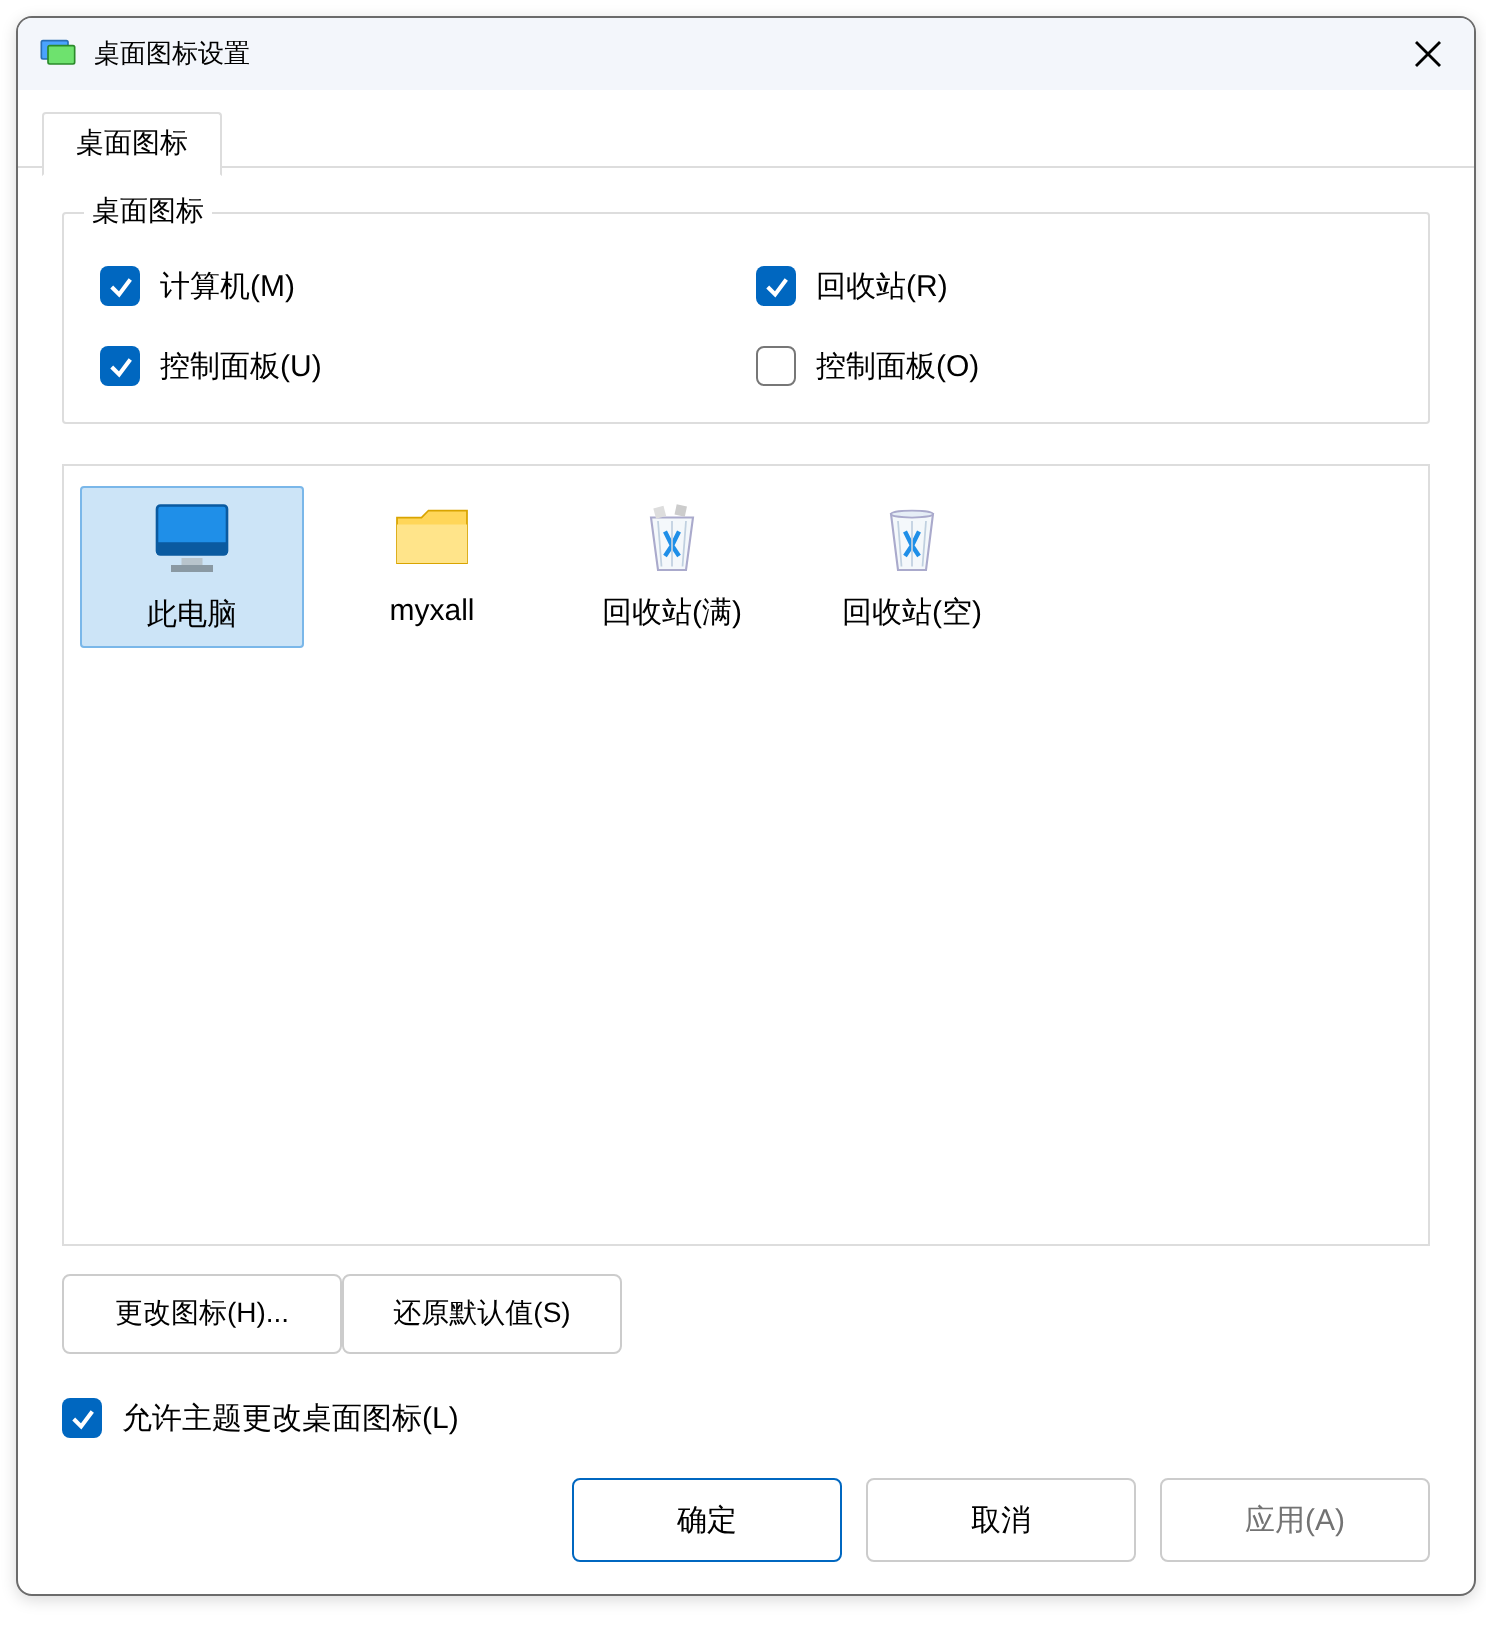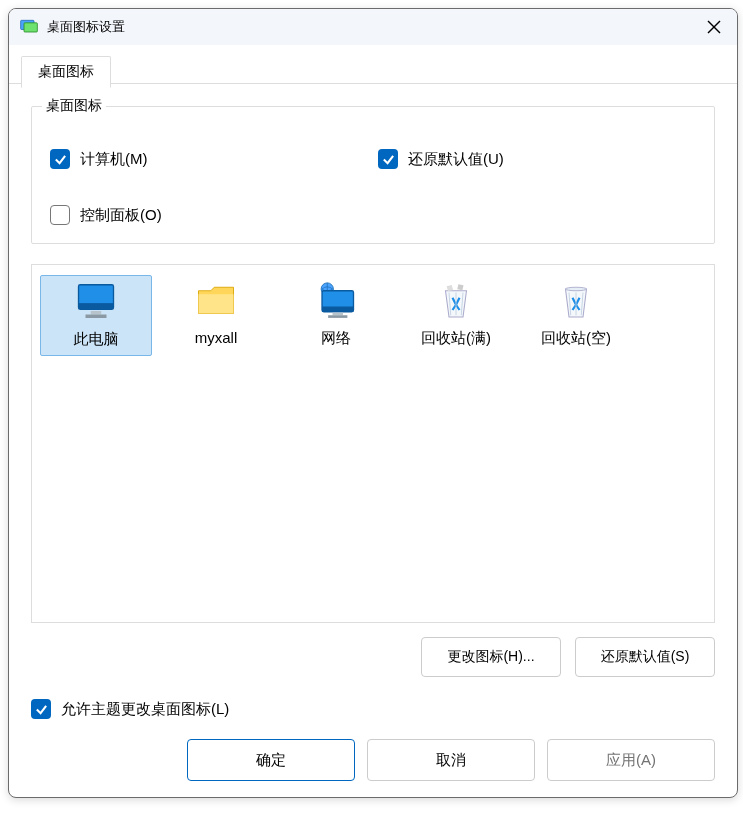--- a/index.html
+++ b/index.html
@@ -87,21 +87,20 @@
       grid-template-columns: 1fr 1fr;
       row-gap: 20px;
       column-gap: 10px;
       margin-top: 14px;
     }
     .chk {
       display:flex;
       align-items:center;
       gap:10px;
       font-size:15px;
-      margin-top:16px;
     }
     .chk-box {
       width:20px; height:20px;
       border-radius:4px;
       display:flex;align-items:center;justify-content:center;
       flex-shrink:0;
     }
     .chk-box.checked { background:#0067c0; }
     .chk-box.unchecked { border:1.5px solid #777; background:#fff; }
     .chk-box.checked svg { width:13px; height:13px; }
@@ -125,22 +124,21 @@
     }
     .icon-item.selected {
       background:#cce4f7;
       border:1px solid #7ab7e9;
       border-radius:2px;
     }
     .icon-graphic { width:42px; height:40px; display:flex;align-items:center;justify-content:center;}
     .icon-label { font-size:15px; white-space:nowrap;}
     .icon-buttons {
       display:flex;
-      justify-content:flex-end;
-      gap:14px;
+      gap:0;
       margin-top:14px;
     }
     .btn {
       min-width: 140px;
       height: 40px;
       border:1px solid #ccc;
       border-radius:4px;
       background:#fff;
       font-size:14px;
       display:flex;
@@ -155,21 +153,21 @@
       margin-top:22px;
       font-size:15px;
     }
     .bottom-buttons {
       display:flex;
       justify-content:flex-end;
       gap:12px;
       padding: 6px 22px 16px 22px;
     }
     .btn-main {
-      width: 168px;
+      width: 135px;
       height: 42px;
       border:1px solid #ccc;
       border-radius:4px;
       background:#fff;
       font-size:15px;
       display:flex;
       align-items:center;
       justify-content:center;
       cursor:pointer;
     }
@@ -214,21 +212,29 @@
               </svg>
             </span>
           <span>计算机(M)</span>
         </label>
         <label class="chk">
           <span class="chk-box checked">
               <svg viewBox="0 0 14 14">
                 <polyline points="2,7 6,11 12,3" fill="none" stroke="#fff" stroke-width="2.2"></polyline>
               </svg>
             </span>
-          <span>还原默认值(U)</span>
+          <span>回收站(R)</span>
+        </label>
+        <label class="chk">
+          <span class="chk-box checked">
+              <svg viewBox="0 0 14 14">
+                <polyline points="2,7 6,11 12,3" fill="none" stroke="#fff" stroke-width="2.2"></polyline>
+              </svg>
+            </span>
+          <span>控制面板(U)</span>
         </label>
         <label class="chk">
           <span class="chk-box unchecked"></span>
           <span>控制面板(O)</span>
         </label>
       </div>
     </div>
 
     <div class="icon-well">
 
@@ -247,33 +253,20 @@
       <div class="icon-item">
         <span class="icon-graphic">
           <svg viewBox="0 0 48 44">
               <path d="M4 10 L18 10 L22 6 L44 6 L44 36 L4 36 Z" fill="#ffd659" stroke="#d9a400" stroke-width="1"></path>
               <path d="M4 14 L44 14 L44 36 L4 36 Z" fill="#ffe48a"></path>
             </svg>
         </span>
         <span class="icon-label">myxall</span>
       </div>
 
-      <div class="icon-item">
-        <span class="icon-graphic">
-          <svg viewBox="0 0 48 44">
-              <circle cx="14" cy="8" r="7" fill="#4aa3ff" stroke="#1a6db5"></circle>
-              <path d="M8 8 Q14 3 20 8 M8 8 Q14 13 20 8 M14 1 L14 15" stroke="#1a6db5" stroke-width="0.8" fill="none"></path>
-              <rect x="8" y="10" width="36" height="24" rx="2" fill="#1f8fe8" stroke="#0a5aa0" stroke-width="1.5"></rect>
-              <rect x="8" y="28" width="36" height="6" fill="#0a5aa0"></rect>
-              <rect x="20" y="35" width="12" height="3" fill="#b8c4cc"></rect>
-              <rect x="15" y="38" width="22" height="3" fill="#8a99a3"></rect>
-            </svg>
-        </span>
-        <span class="icon-label">网络</span>
-      </div>
 
       <div class="icon-item">
         <span class="icon-graphic">
           <svg viewBox="0 0 48 44">
               <path d="M12 10 L36 10 L32 40 L16 40 Z" fill="#f4f8fb" stroke="#aac" stroke-width="1.2"></path>
               <rect x="14" y="4" width="6" height="6" fill="#ddd" transform="rotate(-15 17 7)"></rect>
               <rect x="26" y="3" width="6" height="6" fill="#ccc" transform="rotate(12 29 6)"></rect>
               <path d="M20 18 L24 26 L28 18 M24 26 L20 32 M24 26 L28 32" stroke="#1f8fe8" stroke-width="2.5" fill="none"></path>
               <line x1="16" y1="12" x2="18" y2="38" stroke="#c0d0e0"></line>
               <line x1="24" y1="12" x2="24" y2="38" stroke="#c0d0e0"></line>

